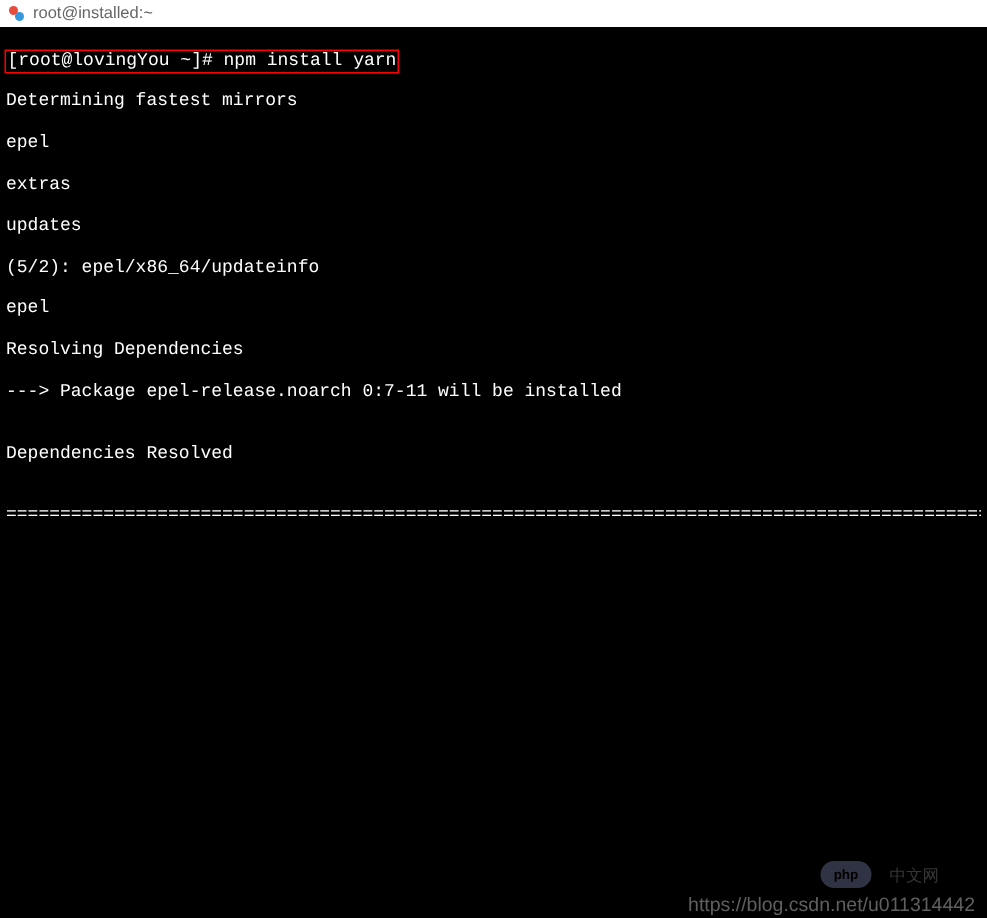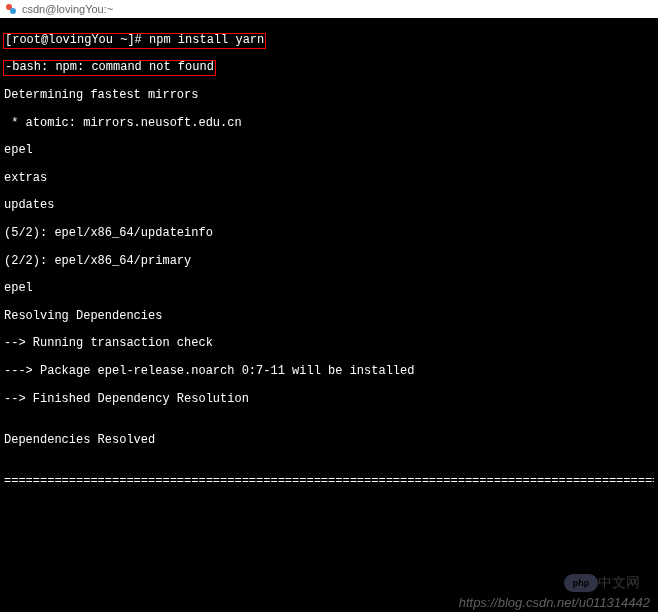--- a/index.html
+++ b/index.html
@@ -49,79 +49,73 @@
       overflow: hidden;
       white-space: nowrap;
     }
     .watermark {
       position: absolute;
       bottom: 2px;
       right: 8px;
       color: #888;
       font-family: Arial, sans-serif;
       font-size: 13px;
-      font-style: italic;
       opacity: 0.7;
     }
     .php-badge {
       position: absolute;
       bottom: 20px;
-      right: 18px;
+      right: 32px;
       opacity: 0.35;
       display: flex;
       align-items: center;
-      gap: 0;
+      gap: 12px;
     }
     .php-logo {
       width: 34px;
       height: 18px;
       background: #8892bf;
       border-radius: 9px;
       color: #000;
       font-size: 9px;
       font-weight: bold;
       display: flex;
       align-items: center;
       justify-content: center;
       font-family: Arial;
     }
     .php-text {
       color: #999;
-      font-size: 14px;
+      font-size: 11px;
       font-family: Arial;
     }
   </style>
 </head>
 <body>
 
 <div class="titlebar">
   <span class="titlebar-icon">
     <svg width="14" height="14" viewBox="0 0 14 14">
         <circle cx="5" cy="5" r="3" fill="#e74c3c"></circle>
         <circle cx="9" cy="9" r="3" fill="#3498db"></circle>
       </svg>
   </span>
-  <span>csdn@lovingYou:~</span>
+  <span>root@installed:~</span>
 </div>
 
 <div class="terminal">
 <span class="line"><span class="red-box"><span>[root@lovingYou ~]# </span><span>npm install yarn</span></span></span>
-<span class="line"><span class="red-box"><span>-bash: npm: command not found</span></span></span>
 <span class="line">Determining fastest mirrors</span>
-<span class="line"> * atomic: mirrors.neusoft.edu.cn</span>
 <span class="line">epel</span>
 <span class="line">extras</span>
 <span class="line">updates</span>
 <span class="line">(5/2): epel/x86_64/updateinfo</span>
-<span class="line">(2/2): epel/x86_64/primary</span>
 <span class="line">epel</span>
 <span class="line">Resolving Dependencies</span>
-<span class="line">--&gt; Running transaction check</span>
 <span class="line">---&gt; Package epel-release.noarch 0:7-11 will be installed</span>
-<span class="line">--&gt; Finished Dependency Resolution</span>
 <span class="line"></span>
 <span class="line">Dependencies Resolved</span>
 <span class="line"></span>
 <span class="line divider">===================================================================================================</span>
 
 
 
 
 
 

